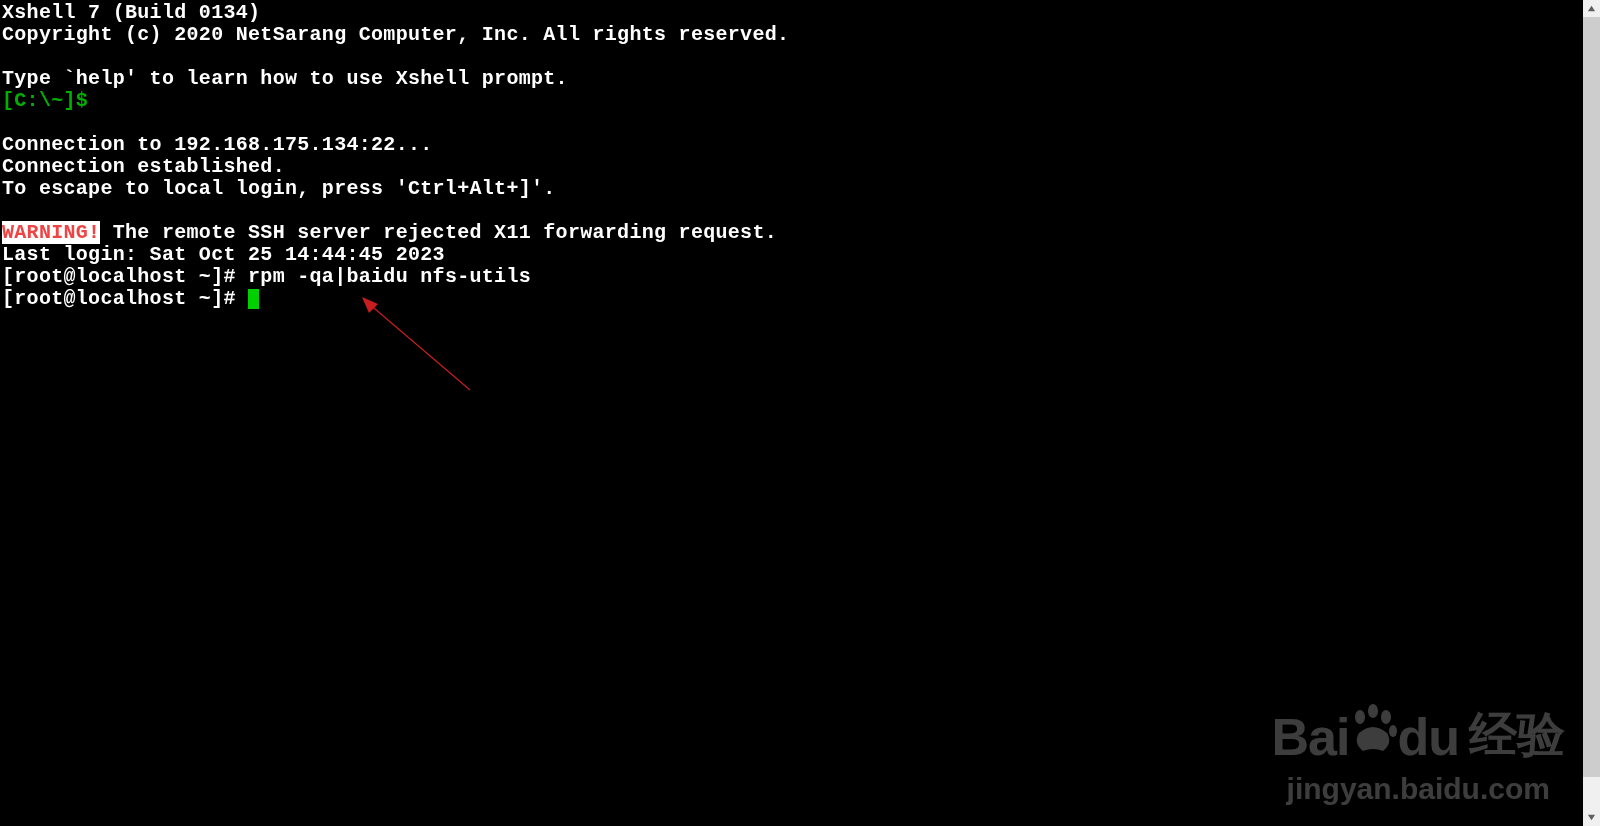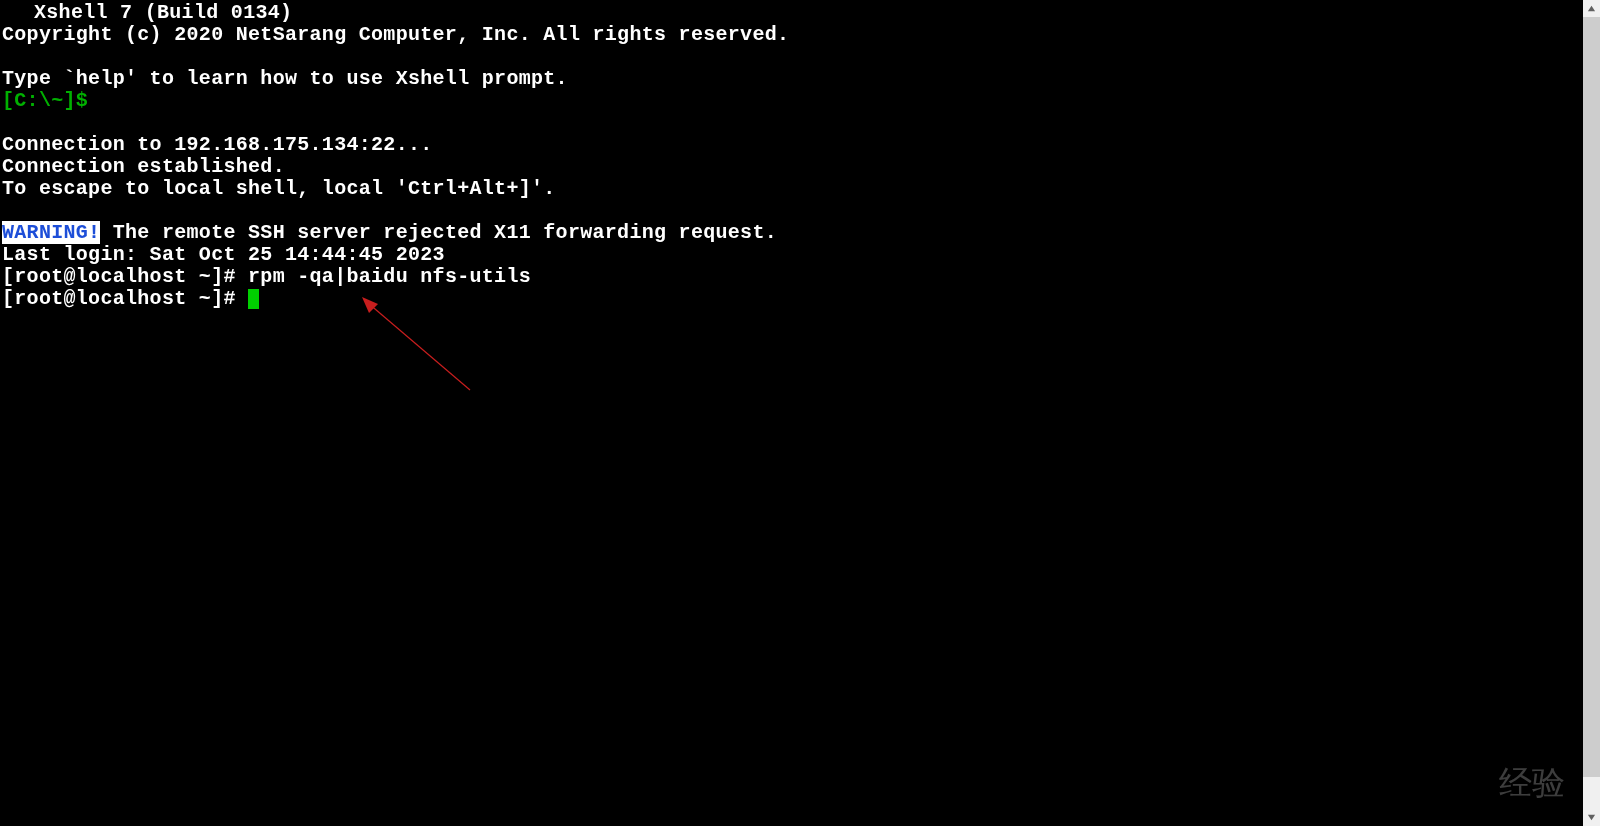--- a/index.html
+++ b/index.html
@@ -14,23 +14,23 @@
   .terminal {
     font-family: "Consolas", "Courier New", monospace;
     font-size: 20px;
     line-height: 22px;
     color: #fff;
     white-space: pre;
     padding: 2px 2px;
     letter-spacing: 0.3px;
     font-weight: bold;
   }
-  .bold { font-weight: bold; margin-left: 32px; }
+  .bold { font-weight: bold; }
   .green-bold { color: #00b000; font-weight: bold; }
-  .inverse { background: #fff; color: #1d4ed8; font-weight: bold; }
+  .inverse { background: #fff; color: #ef4444; font-weight: bold; }
   .cursor {
     display: inline-block;
     width: 11px;
     height: 20px;
     background: #00d000;
     vertical-align: text-bottom;
     margin-bottom: 1px;
   }
   .scrollbar {
     position: absolute;
@@ -85,42 +85,42 @@
     display: flex;
     align-items: flex-end;
     gap: 10px;
   }
   .watermark .baidu {
     font-weight: 900;
     font-size: 52px;
     letter-spacing: -1px;
   }
   .watermark .jingyan {
-    font-size: 33px;
-    font-weight: 400;
+    font-size: 48px;
+    font-weight: 700;
   }
   .watermark .url {
     font-size: 30px;
     font-weight: 600;
     margin-top: 5px;
   }
   .paw { display: inline-block; }
 </style>
 </head>
 <body>
 
 <div class="terminal"><span class="bold">Xshell 7 (Build 0134)</span>
 <span>Copyright (c) 2020 NetSarang Computer, Inc. All rights reserved.</span>
 
 <span>Type `help' to learn how to use Xshell prompt.</span>
 <span class="green-bold">[C:\~]$ </span>
 
 <span>Connection to 192.168.175.134:22...</span>
 <span>Connection established.</span>
-<span>To escape to local shell, local 'Ctrl+Alt+]'.</span>
+<span>To escape to local login, press 'Ctrl+Alt+]'.</span>
 
 <span class="inverse">WARNING!</span><span> The remote SSH server rejected X11 forwarding request.</span>
 <span>Last login: Sat Oct 25 14:44:45 2023</span>
 <span>[root@localhost ~]# </span><span>rpm -qa|baidu nfs-utils</span>
 <span>[root@localhost ~]# </span><span class="cursor"></span></div>
 
 <svg class="annotation-arrow" width="120" height="100">
   <line x1="110" y1="95" x2="8" y2="8" stroke="#c81e1e" stroke-width="1.2"></line>
   <polygon points="2,2 18,9 9,18" fill="#c81e1e"></polygon>
 </svg>
@@ -135,15 +135,25 @@
   <div class="thumb"></div>
   <div class="arrow down">
     <svg viewBox="0 0 10 10">
         <polygon points="1,2 9,2 5,8" fill="#606060"></polygon>
       </svg>
   </div>
 </div>
 
 <div class="watermark">
   <div class="row1">
+    <span class="baidu"><span>Bai</span><span class="paw"><svg width="48" height="52" viewBox="0 0 48 52">
+            <g fill="#fff">
+              <ellipse cx="11" cy="14" rx="5" ry="7"></ellipse>
+              <ellipse cx="24" cy="8" rx="5" ry="7"></ellipse>
+              <ellipse cx="37" cy="14" rx="5" ry="7"></ellipse>
+              <ellipse cx="44" cy="28" rx="4" ry="6"></ellipse>
+              <path d="M10 30 Q24 18 38 30 Q44 40 34 48 Q24 44 14 48 Q4 40 10 30 Z"></path>
+            </g>
+          </svg></span><span>du</span></span>
     <span class="jingyan">经验</span>
   </div>
+  <div class="url">jingyan.baidu.com</div>
 </div>
 
 </body></html>

